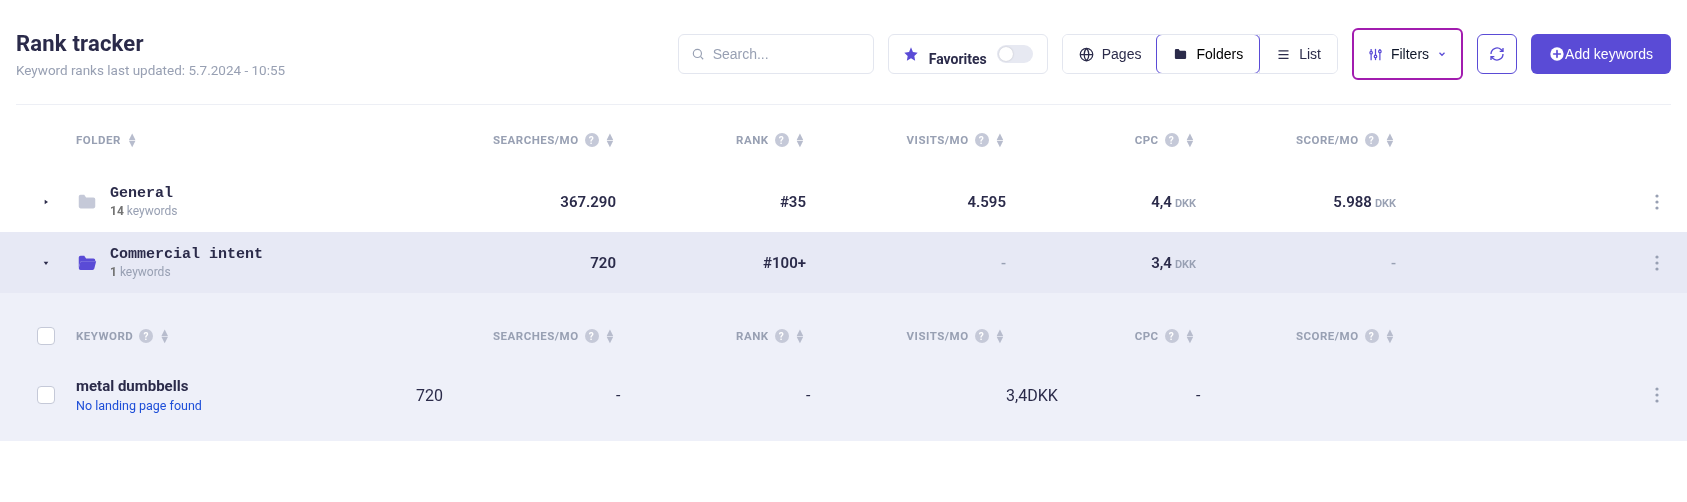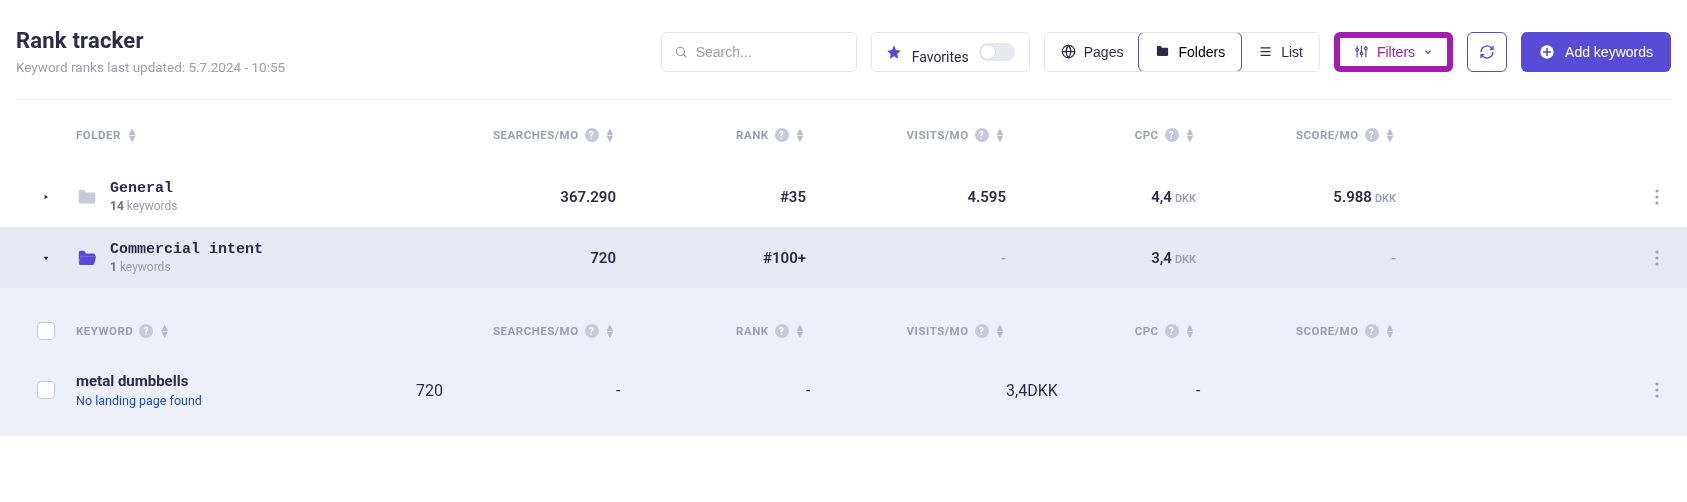--- a/index.html
+++ b/index.html
@@ -19,23 +19,23 @@
   .fav-box { display:flex; align-items:center; height:40px; border:1px solid #e3e6ef; border-radius:6px; padding:0 14px; gap:10px; font-size:14px; color:#2b2b4a; }
   .star { color:#5a4bd6; }
   .toggle { position:relative; width:36px; height:18px; border-radius:10px; background:#e7e9f2; }
   .toggle::after { content:""; position:absolute; width:14px; height:14px; border-radius:50%; background:#fff; top:2px; left:2px; box-shadow:0 0 2px rgba(0,0,0,.2); }
 
   .seg-group { display:flex; border:1px solid #e3e6ef; border-radius:6px; overflow:hidden; height:40px; }
   .seg-btn { display:flex; align-items:center; gap:8px; padding:0 16px; font-size:14px; color:#2b2b4a; background:#fff; border:none; cursor:pointer; border-left:1px solid #e3e6ef; }
   .seg-btn:first-child { border-left:none; }
   .seg-btn.active { border:1px solid #5a4bd6; margin:-1px; z-index:1; border-radius:6px; color:#000000; }
 
-  .filters-btn { display:flex; align-items:center; height:40px; border:6px solid #a21caf; border-radius:6px; padding:0 14px; gap:8px; font-size:14px; color:#a21caf; background:#fff; cursor:pointer; }
+  .filters-btn { display:flex; align-items:center; height:52px; border:2px solid #a21caf; border-radius:6px; padding:0 14px; gap:8px; font-size:14px; color:#0f172a; background:#fff; cursor:pointer; }
   .icon-btn { display:flex; align-items:center; justify-content:center; height:40px; width:40px; border:1px solid #5a4bd6; border-radius:6px; color:#5a4bd6; background:#fff; cursor:pointer; }
-  .primary-btn { display:flex; align-items:center; height:40px; border:none; border-radius:6px; padding:0 18px; gap:10px; font-size:14px; color:#fff; background:#5a4bd6; cursor:pointer; font-weight:500; }
+  .primary-btn { display:flex; align-items:center; height:40px; border:none; border-radius:6px; padding:0 18px; font-size:14px; color:#fff; background:#5a4bd6; cursor:pointer; font-weight:500; }
 
   .divider { height:1px; background:#edeff5; margin:0 16px 0 16px; }
 
   
   .table { width:100%; }
   .thead { display:grid; grid-template-columns: 60px 340px 200px 190px 200px 190px 200px 1fr; align-items:center; padding: 28px 16px 24px 16px; }
   .th { font-size:11.5px; font-weight:700; letter-spacing:0.5px; color:#98a0b3; display:flex; align-items:center; gap:6px; }
   .th .help { width:14px; height:14px; border-radius:50%; background:#c5c9d8; color:#fff; font-size:10px; display:inline-flex; align-items:center; justify-content:center; font-weight:700; }
   .th .sort { color:#b7bccd; font-size:11px; line-height:7px; display:flex; flex-direction:column; }
   .th.r { justify-content:flex-end; }
@@ -87,21 +87,21 @@
       </svg>
     <input type="text" placeholder="Search..." style="">
   </div>
 
   <div class="fav-box">
     <span class="star">
       <svg width="16" height="16" viewBox="0 0 24 24" fill="#5a4bd6">
           <path d="M12 2l2.9 6.9L22 10l-5 4.9L18.2 22 12 18.3 5.8 22 7 14.9 2 10l7.1-1.1z"></path>
         </svg>
     </span>
-    <span style="font-weight:400;margin-top:10px;">Favorites</span>
+    <span style="font-weight:700;margin-top:10px;">Favorites</span>
     <div class="toggle"></div>
   </div>
 
   <div class="seg-group">
     <button class="seg-btn">
       <svg width="15" height="15" viewBox="0 0 24 24" fill="none" stroke="#2b2b4a" stroke-width="2">
           <circle cx="12" cy="12" r="10"></circle>
           <path d="M2 12h20M12 2a15 15 0 010 20M12 2a15 15 0 000 20"></path>
         </svg>
       <span>Pages</span>

